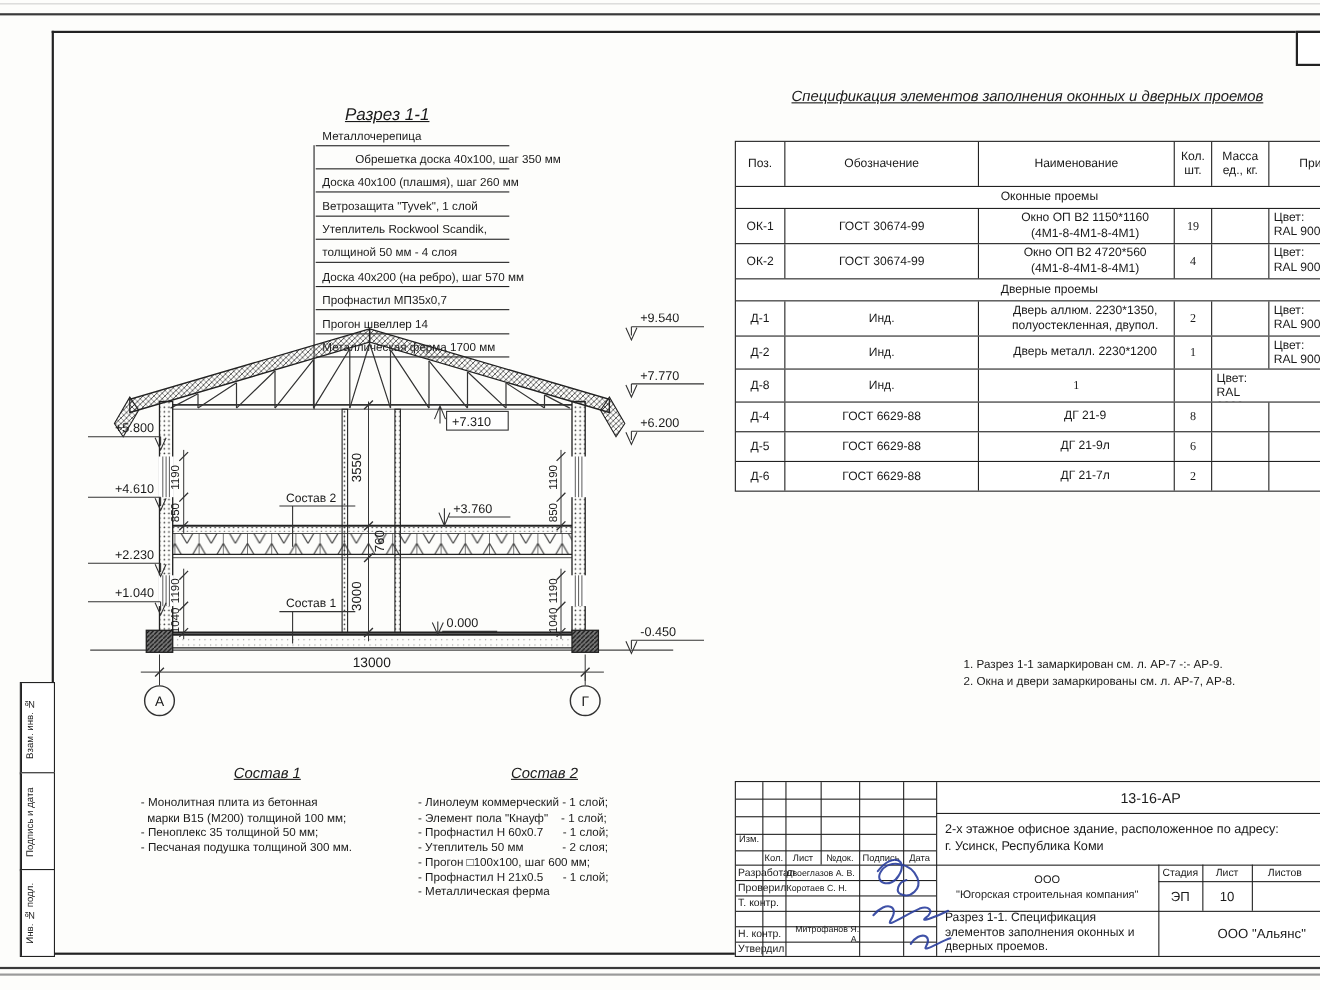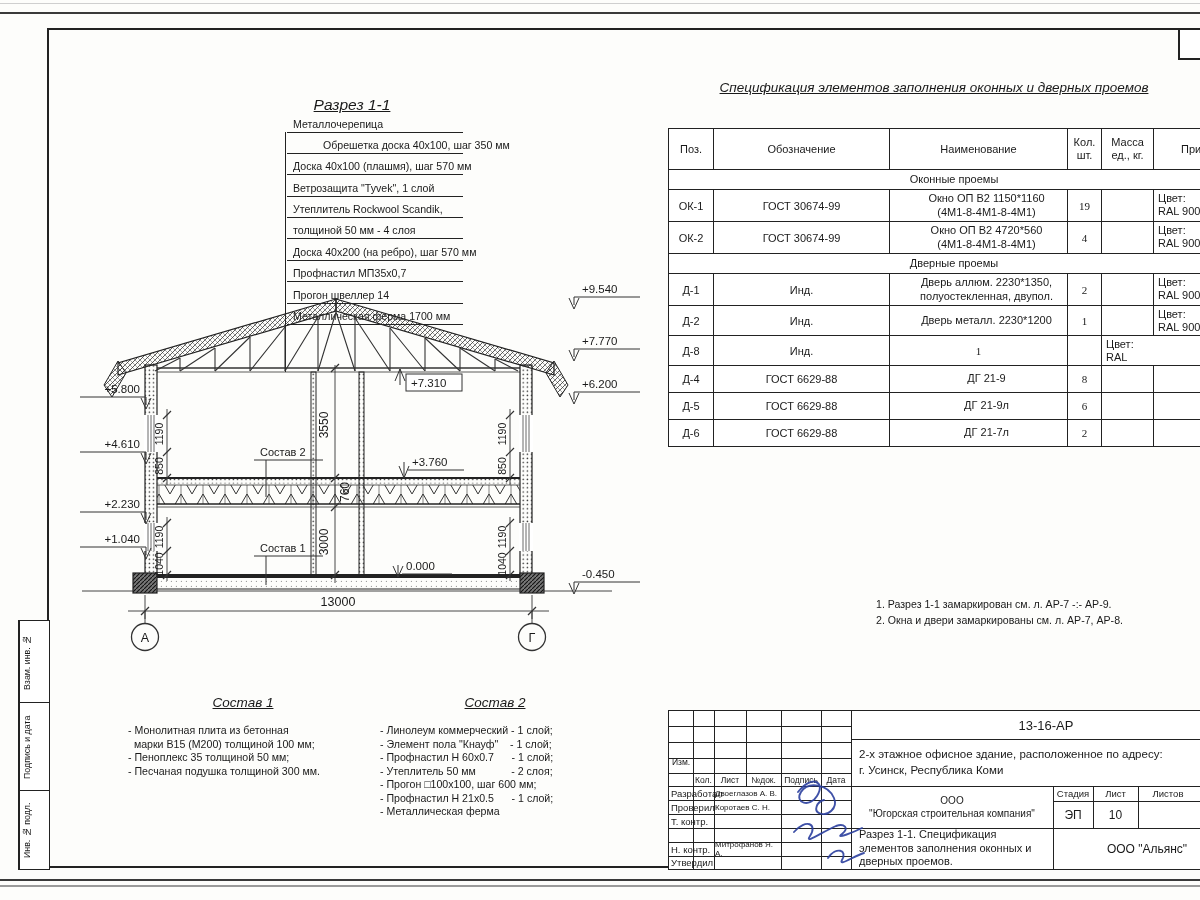--- a/index.html
+++ b/index.html
@@ -84,21 +84,21 @@
 </div>
 <div class="sbox" style="top:790px;height:78px;">
   <div class="lab">Инв. № подл.</div>
 </div>
 
 <div class="abs dwg-title" style="left:252px;top:67px;width:200px;margin-top:29px;">Разрез 1-1</div>
 
 <div class="abs roof-list">
   <div class="roof-row" style="border-bottom:none;">Металлочерепица</div>
   <div class="roof-row" style="border-top:1.3px solid #222;padding-left:36px;">Обрешетка доска 40х100, шаг 350 мм</div>
-  <div class="roof-row">Доска 40х100 (плашмя), шаг 570 мм</div>
+  <div class="roof-row">Доска 40х100 (плашмя), шаг 260 мм</div>
   <div class="roof-row">Ветрозащита "Tyvek", 1 слой</div>
   <div class="roof-row">Утеплитель Rockwool Scandik,</div>
   <div class="roof-row">толщиной 50 мм - 4 слоя</div>
   <div class="roof-row">Доска 40х200 (на ребро), шаг 570 мм</div>
   <div class="roof-row">Профнастил МП35х0,7</div>
   <div class="roof-row">Прогон швеллер 14</div>
   <div class="roof-row">Металлическая ферма 1700 мм</div>
 </div>
 <div class="abs roof-leader"></div>
 
@@ -416,21 +416,21 @@
   <div class="cell ctr" style="left:77px;top:62px;width:35px;height:13px;font-size:8.5px;">№док.</div>
   <div class="cell ctr" style="left:112px;top:62px;width:40px;height:13px;font-size:8.5px;">Подпись</div>
   <div class="cell ctr" style="left:152px;top:62px;width:30px;height:13px;font-size:8.5px;">Дата</div>
 
   <div class="cell" style="left:2px;top:75px;width:43px;height:14px;">Разработал</div>
   <div class="cell" style="left:46px;top:75px;width:66px;height:14px;font-size:8px;">Двоеглазов А. В.</div>
   <div class="cell" style="left:2px;top:89px;width:43px;height:14px;">Проверил</div>
   <div class="cell" style="left:46px;top:89px;width:66px;height:14px;font-size:8px;">Коротаев С. Н.</div>
   <div class="cell" style="left:2px;top:103px;width:43px;height:14px;">Т. контр.</div>
   <div class="cell" style="left:2px;top:131px;width:43px;height:14px;">Н. контр.</div>
-  <div class="cell" style="left:46px;top:131px;width:66px;height:14px;font-size:8px;">Митрофанов Я. А.</div>
+  <div class="cell" style="left:46px;top:131px;width:66px;height:14px;font-size:8px;text-align:right;">Митрофанов Я. А.</div>
   <div class="cell" style="left:2px;top:145px;width:43px;height:13px;">Утвердил</div>
 
   <div class="cell ctr" style="left:182px;top:0;width:390px;height:28px;font-size:13px;">13-16-АР</div>
   <div class="cell prel" style="left:190px;top:28px;width:380px;height:47px;font-size:11.5px;line-height:1.35;">2-х этажное офисное здание, расположенное по адресу:
 г. Усинск, Республика Коми</div>
   <div class="cell ctr prel" style="left:182px;top:75px;width:202px;height:42px;font-size:10px;line-height:1.3;">ООО
 "Югорская строительная компания"</div>
   <div class="cell ctr" style="left:384px;top:75px;width:40px;height:15px;font-size:9.5px;">Стадия</div>
   <div class="cell ctr" style="left:424px;top:75px;width:45px;height:15px;font-size:9.5px;">Лист</div>
   <div class="cell ctr" style="left:469px;top:75px;width:60px;height:15px;font-size:9.5px;">Листов</div>

